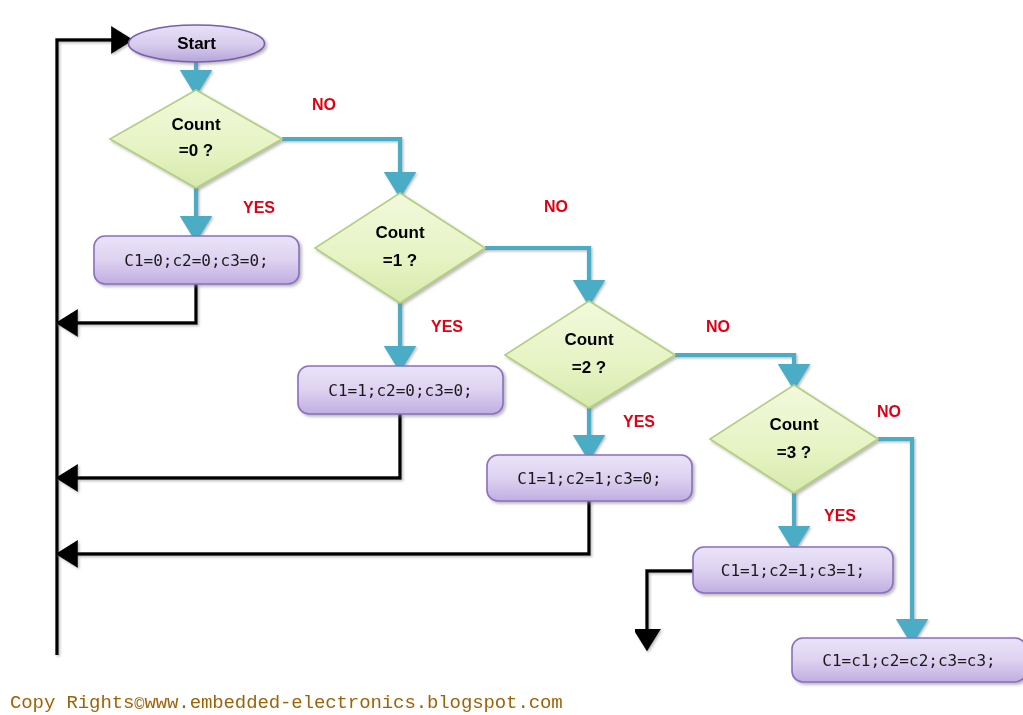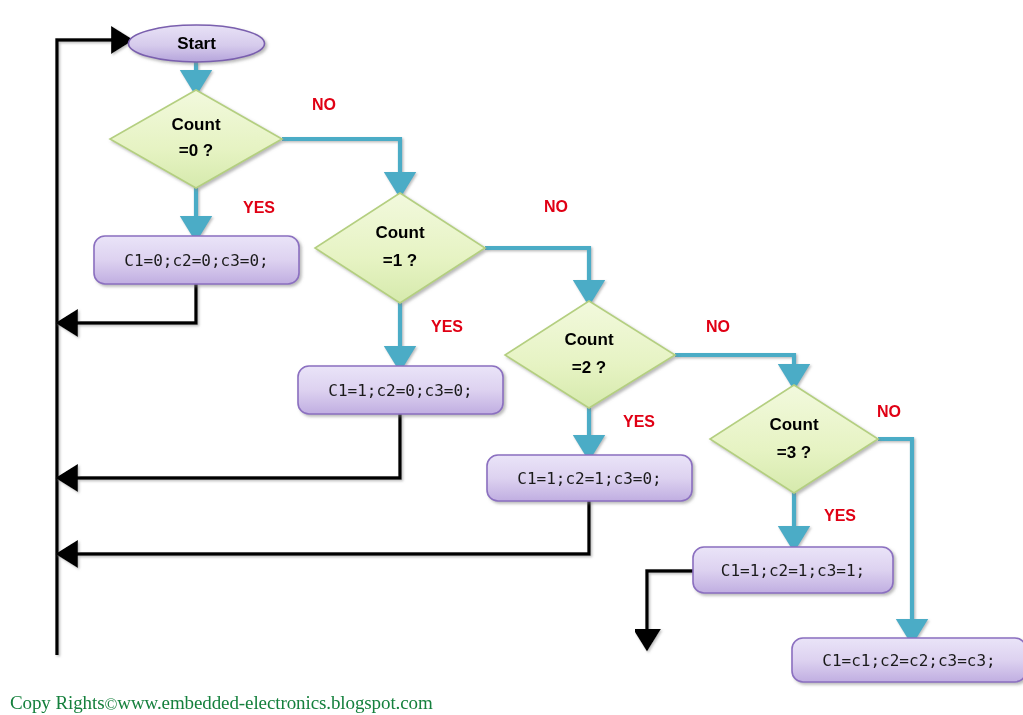--- a/index.html
+++ b/index.html
@@ -47,23 +47,23 @@
     font-weight: bold;
     font-size: 16px;
     fill: #e00014;
     text-anchor: middle;
     dominant-baseline: middle;
   }
   .footer-text {
     position: absolute;
     left: 10px;
     top: 684px;
-    font-family: Liberation Serif, serif;
+    font-family: Liberation Mono, monospace;
     font-size: 19px;
-    color: #15803d;
+    color: #a16207;
     white-space: nowrap;
     letter-spacing: -0.1px;
   }
   .copy-mark {
     display: inline-block;
     position: relative;
     top: 1px;
     font-size: 17px;
   }
 </style>

